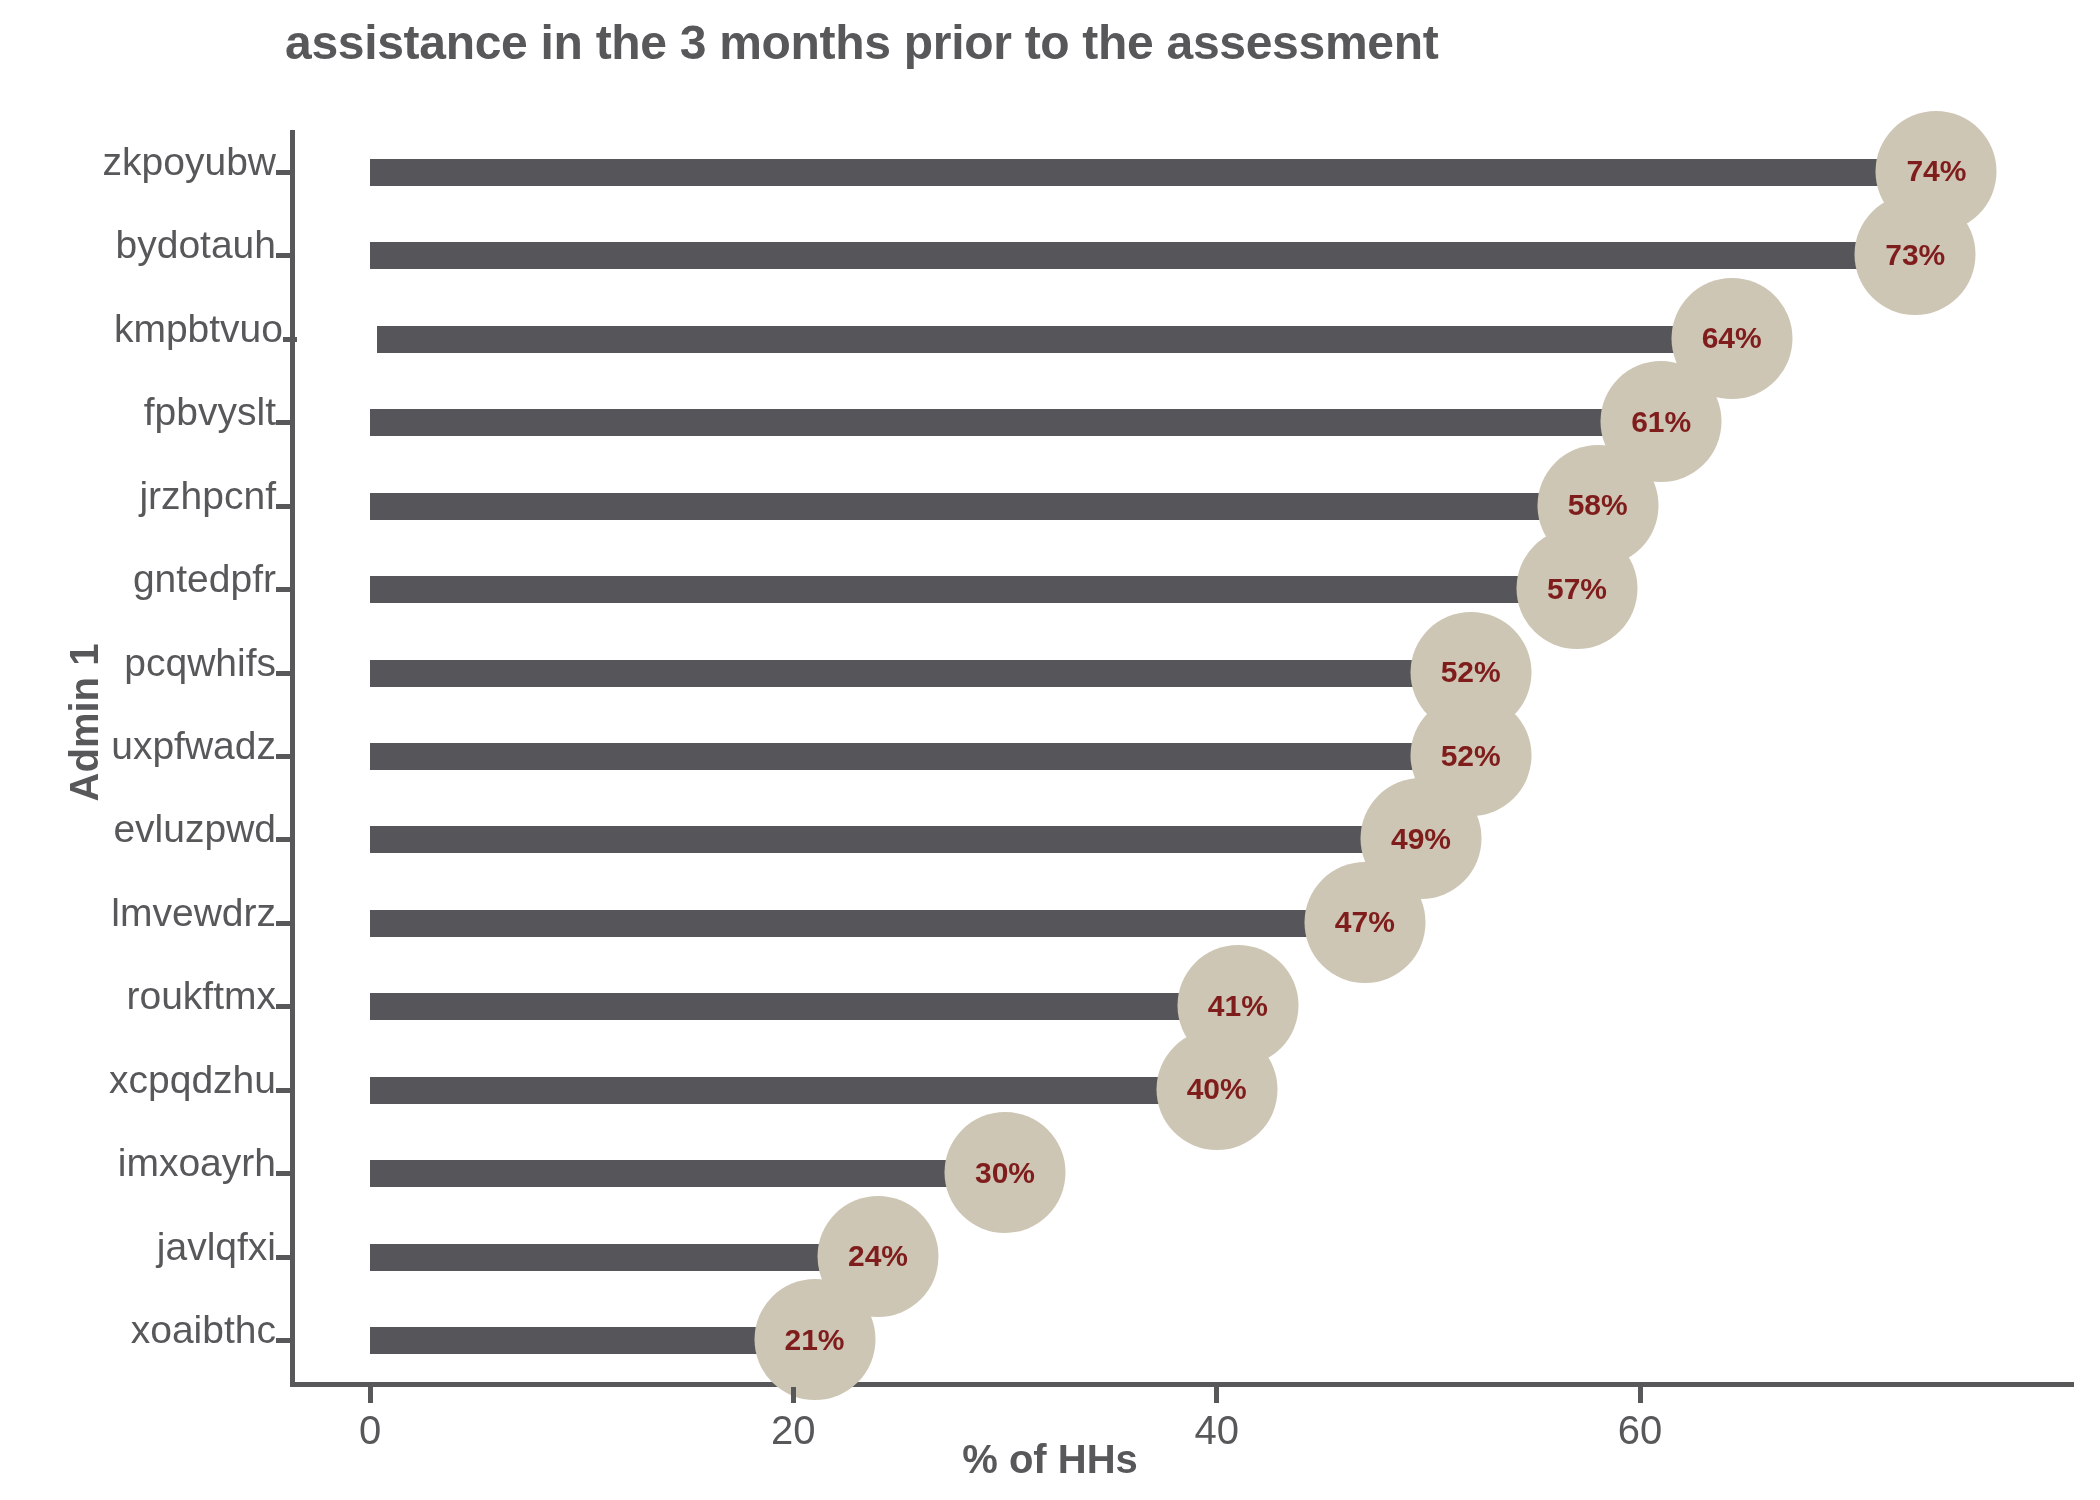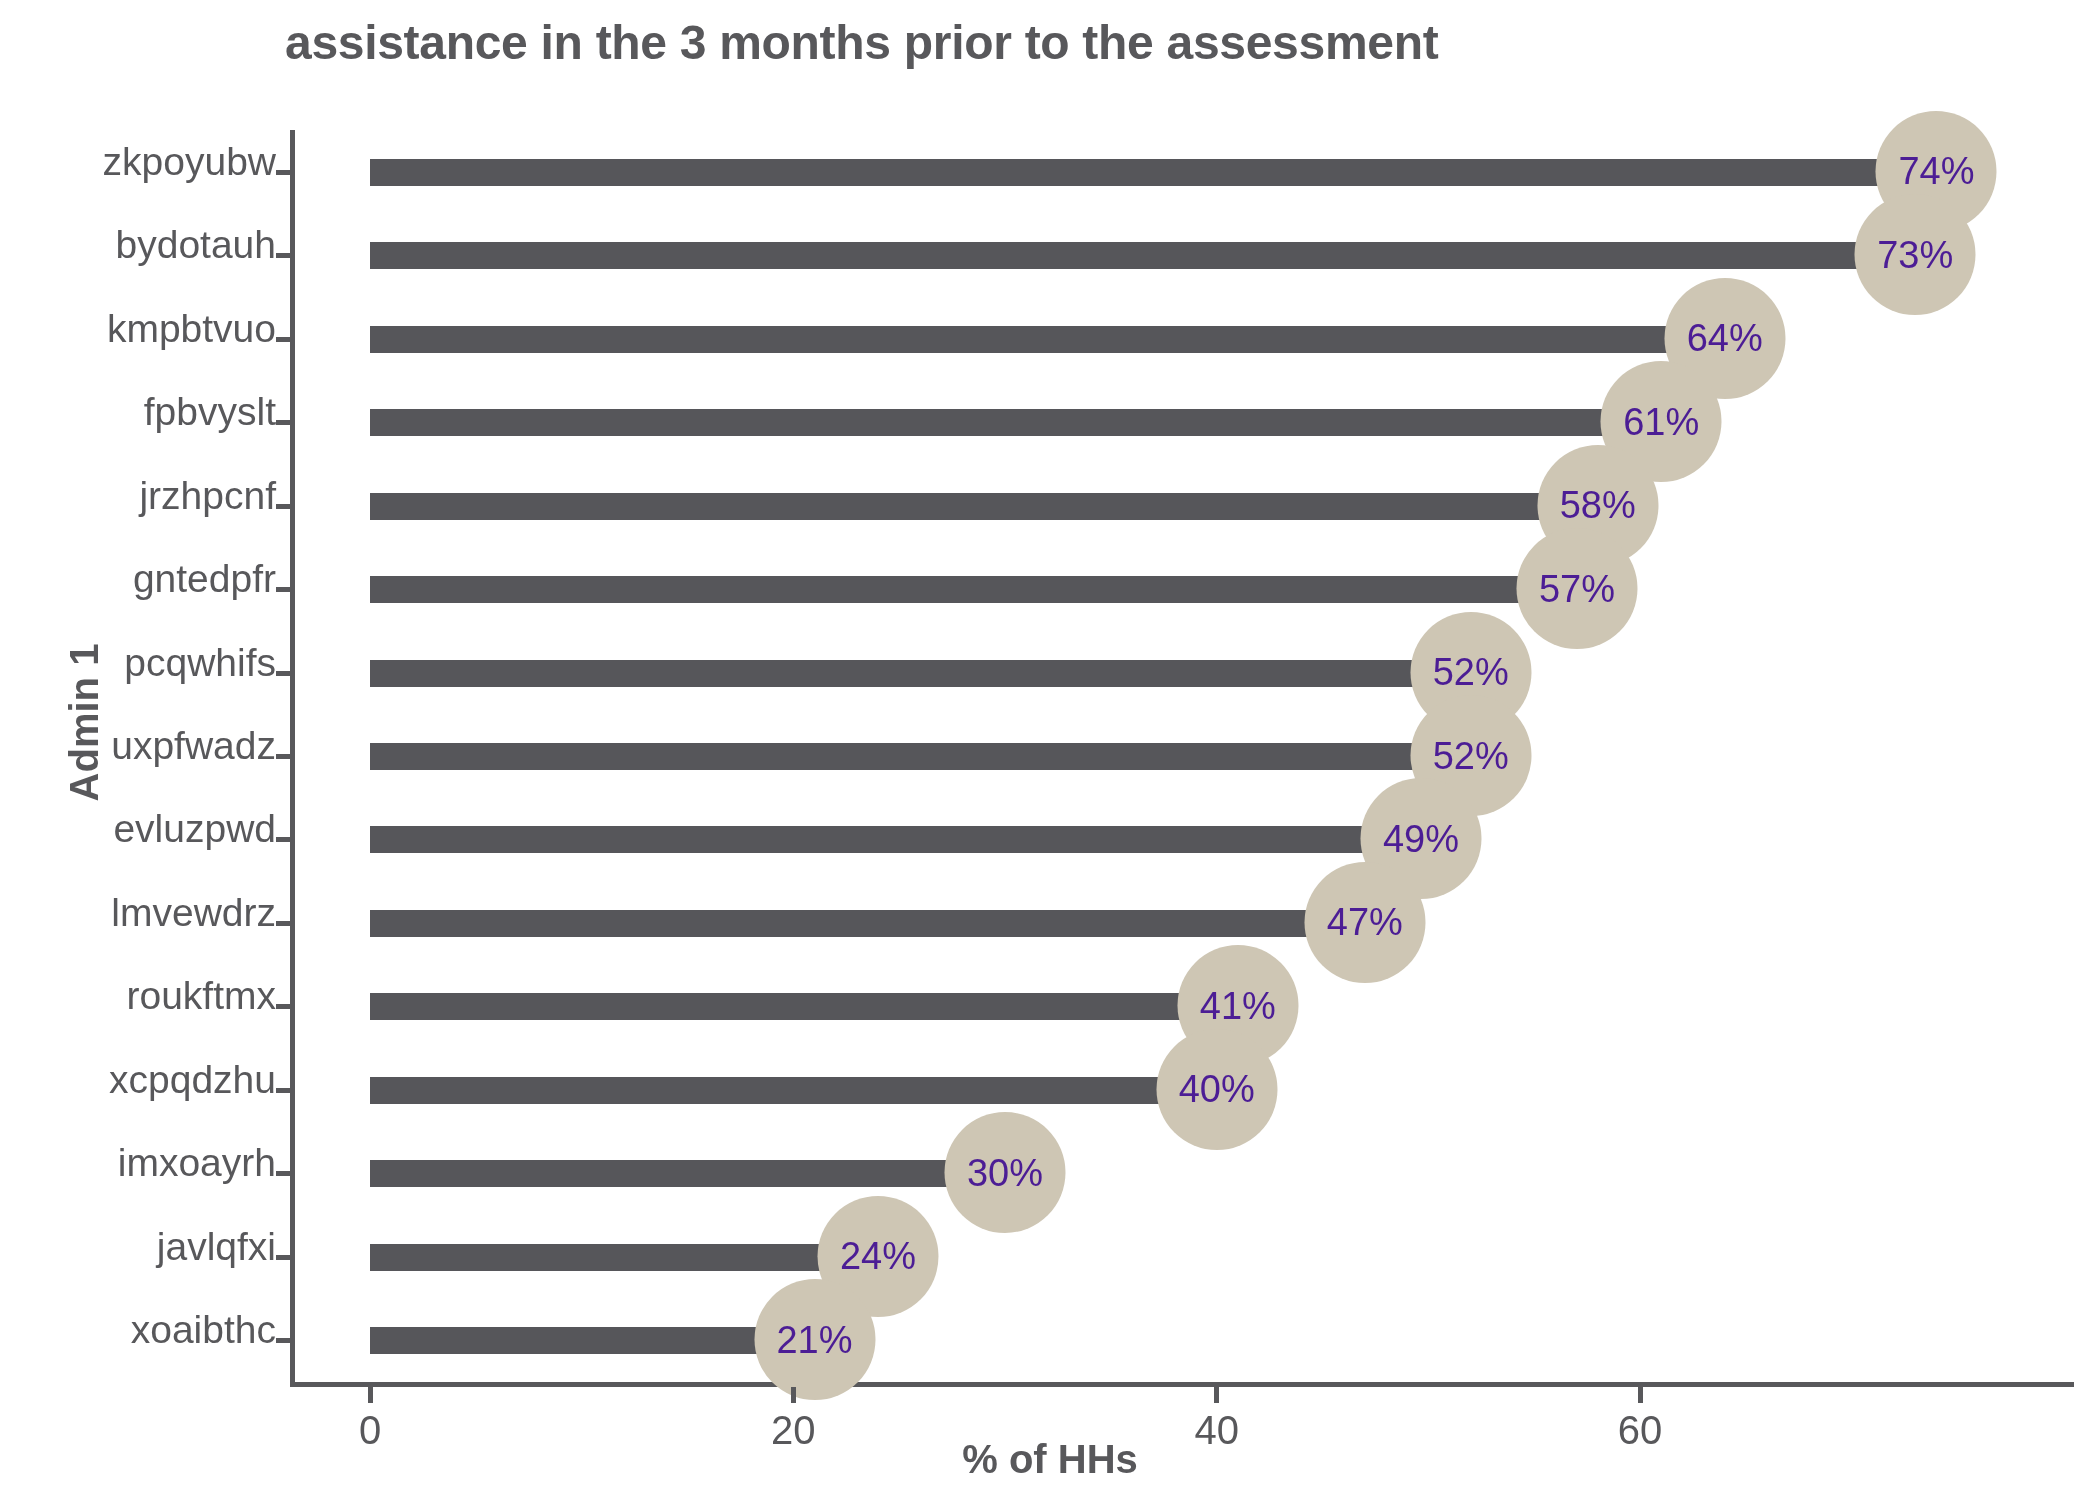--- a/index.html
+++ b/index.html
@@ -127,23 +127,23 @@
     width: 121px;
     height: 121px;
     border-radius: 50%;
     background: #CEC6B4;
     display: flex;
     align-items: center;
     justify-content: center;
     transform: translateX(-60.5px);
   }
   .dot-label {
-    font-size: 38px;
-    font-weight: normal;
-    color: #4c1d95;
+    font-size: 30px;
+    font-weight: bold;
+    color: #7f1d1d;
     line-height: 1;
   }
 
   
   .xtick {
     position: absolute;
     top: 1257px;
     width: 5px;
     height: 16px;
     background: #58585B;
@@ -182,21 +182,21 @@
           </div>
         </div>
         <div class="row" style="top: 86.2px;">
           <div class="tick-y"></div>
           <div class="cat-label">bydotauh</div>
           <div class="bar" style="width: 1545.24px;"></div>
           <div class="dot" style="left: 1625.24px; align-items: center;">
             <span class="dot-label">73%</span>
           </div>
         </div>
-        <div class="row" style="top: 169.667px;">
+        <div class="row" style="top: 169.667px; margin-left: 7px;">
           <div class="tick-y"></div>
           <div class="cat-label">kmpbtvuo</div>
           <div class="bar" style="width: 1354.73px;"></div>
           <div class="dot" style="left: 1434.73px; text-align: center;">
             <span class="dot-label">64%</span>
           </div>
         </div>
         <div class="row" style="top: 253.133px;">
           <div class="tick-y"></div>
           <div class="cat-label">fpbvyslt</div>

